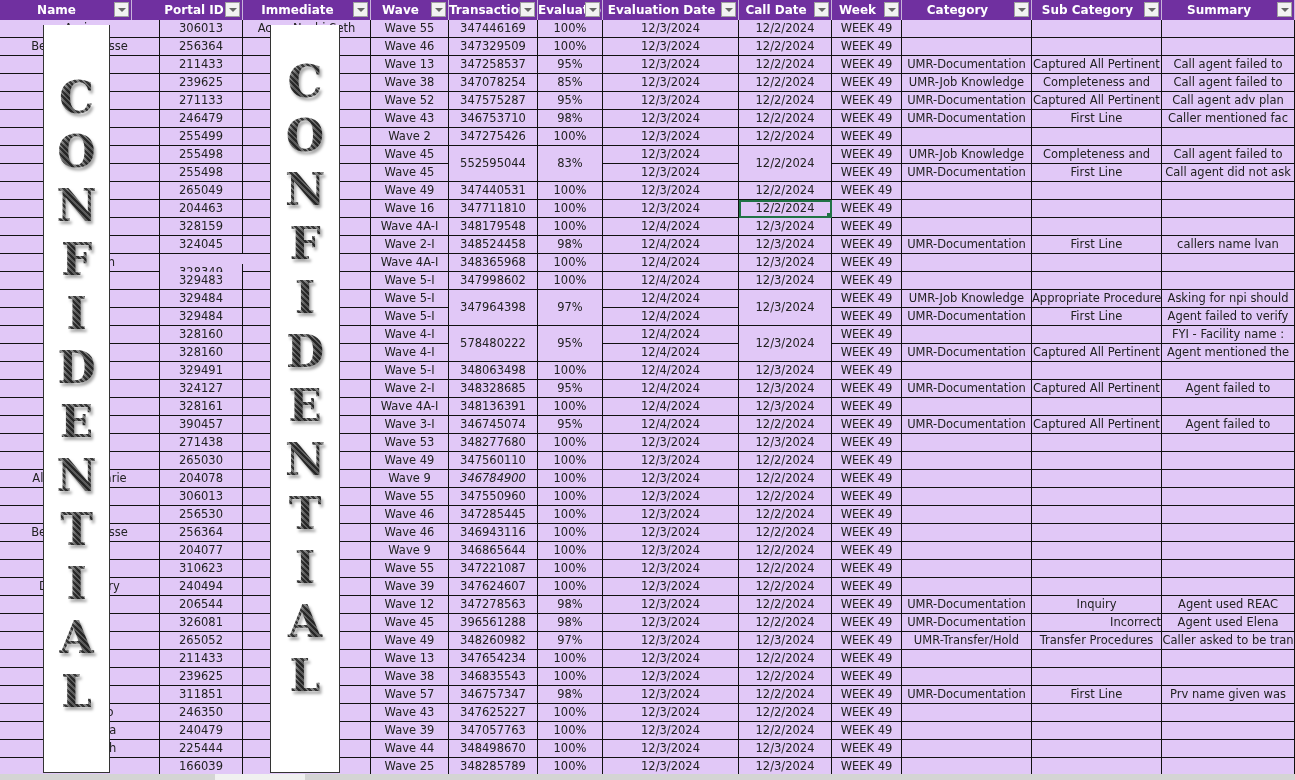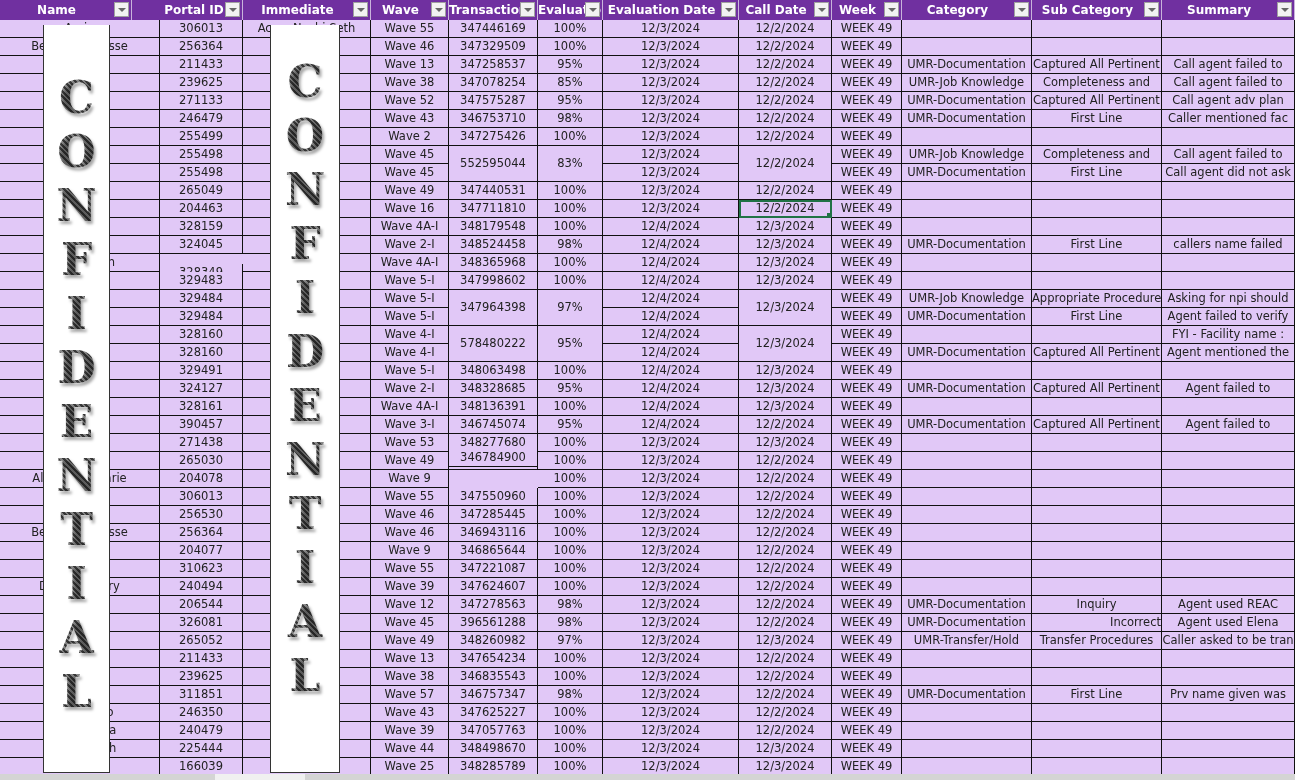--- a/index.html
+++ b/index.html
@@ -217,21 +217,21 @@
         <div class="cell" style="left: 160px; width: 83px; top: 216px; height: 18px;">324045</div>
         <div class="cell" style="left: 243px; width: 128px; top: 216px; height: 18px;">Bho… Kaur</div>
         <div class="cell" style="left: 371px; width: 78px; top: 216px; height: 18px;">Wave 2-I</div>
         <div class="cell" style="left: 449px; width: 89px; top: 216px; height: 18px;">348524458</div>
         <div class="cell" style="left: 538px; width: 65px; top: 216px; height: 18px;">98%</div>
         <div class="cell" style="left: 603px; width: 136px; top: 216px; height: 18px;">12/4/2024</div>
         <div class="cell" style="left: 739px; width: 93px; top: 216px; height: 18px;">12/3/2024</div>
         <div class="cell" style="left: 832px; width: 70px; top: 216px; height: 18px;">WEEK 49</div>
         <div class="cell" style="left: 902px; width: 130px; top: 216px; height: 18px;">UMR-Documentation</div>
         <div class="cell" style="left: 1032px; width: 130px; top: 216px; height: 18px;">First Line</div>
-        <div class="cell" style="left: 1162px; width: 133px; top: 216px; height: 18px;">callers name failed</div>
+        <div class="cell" style="left: 1162px; width: 133px; top: 216px; height: 18px;">callers name lvan</div>
       </div>
       <div>
         <div class="cell" style="left: 0px; width: 160px; top: 234px; height: 18px;">Chu… enath</div>
         <div class="cell" style="left: 160px; width: 83px; top: 244px; height: 18px;">328349</div>
         <div class="cell" style="left: 243px; width: 128px; top: 234px; height: 18px;">Bho… Kaur</div>
         <div class="cell" style="left: 371px; width: 78px; top: 234px; height: 18px;">Wave 4A-I</div>
         <div class="cell" style="left: 449px; width: 89px; top: 234px; height: 18px;">348365968</div>
         <div class="cell" style="left: 538px; width: 65px; top: 234px; height: 18px;">100%</div>
         <div class="cell" style="left: 603px; width: 136px; top: 234px; height: 18px;">12/4/2024</div>
         <div class="cell" style="left: 739px; width: 93px; top: 234px; height: 18px;">12/3/2024</div>
@@ -386,21 +386,21 @@
         <div class="cell" style="left: 832px; width: 70px; top: 432px; height: 18px;">WEEK 49</div>
         <div class="cell" style="left: 902px; width: 130px; top: 432px; height: 18px;"></div>
         <div class="cell" style="left: 1032px; width: 130px; top: 432px; height: 18px;"></div>
         <div class="cell" style="left: 1162px; width: 133px; top: 432px; height: 18px;"></div>
       </div>
       <div>
         <div class="cell" style="left: 0px; width: 160px; top: 450px; height: 18px;">Alvare… e Marie</div>
         <div class="cell" style="left: 160px; width: 83px; top: 450px; height: 18px;">204078</div>
         <div class="cell" style="left: 243px; width: 128px; top: 450px; height: 18px;">A… yn</div>
         <div class="cell" style="left: 371px; width: 78px; top: 450px; height: 18px;">Wave 9</div>
-        <div class="cell" style="left: 449px; width: 89px; top: 429px; height: 18px;">346784900</div>
+        <div class="cell" style="left: 449px; width: 89px; top: 450px; height: 18px; font-style: italic;">346784900</div>
         <div class="cell" style="left: 538px; width: 65px; top: 450px; height: 18px;">100%</div>
         <div class="cell" style="left: 603px; width: 136px; top: 450px; height: 18px;">12/3/2024</div>
         <div class="cell" style="left: 739px; width: 93px; top: 450px; height: 18px;">12/2/2024</div>
         <div class="cell" style="left: 832px; width: 70px; top: 450px; height: 18px;">WEEK 49</div>
         <div class="cell" style="left: 902px; width: 130px; top: 450px; height: 18px;"></div>
         <div class="cell" style="left: 1032px; width: 130px; top: 450px; height: 18px;"></div>
         <div class="cell" style="left: 1162px; width: 133px; top: 450px; height: 18px;"></div>
       </div>
       <div>
         <div class="cell" style="left: 0px; width: 160px; top: 468px; height: 18px;">A… in</div>

